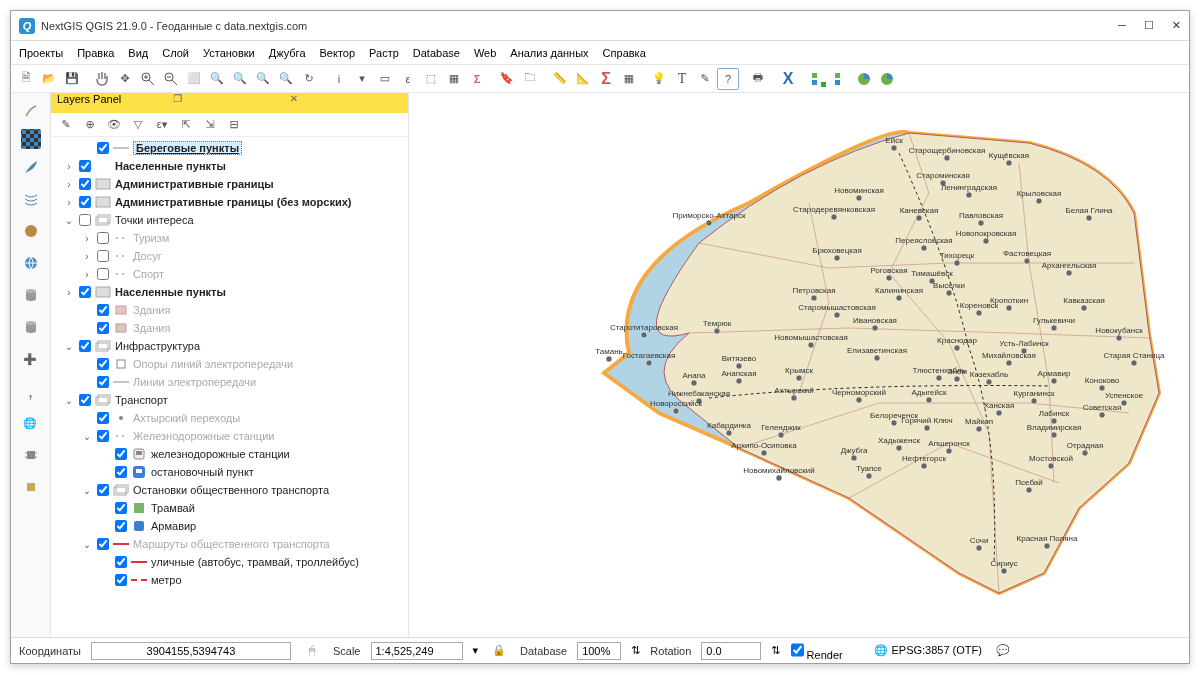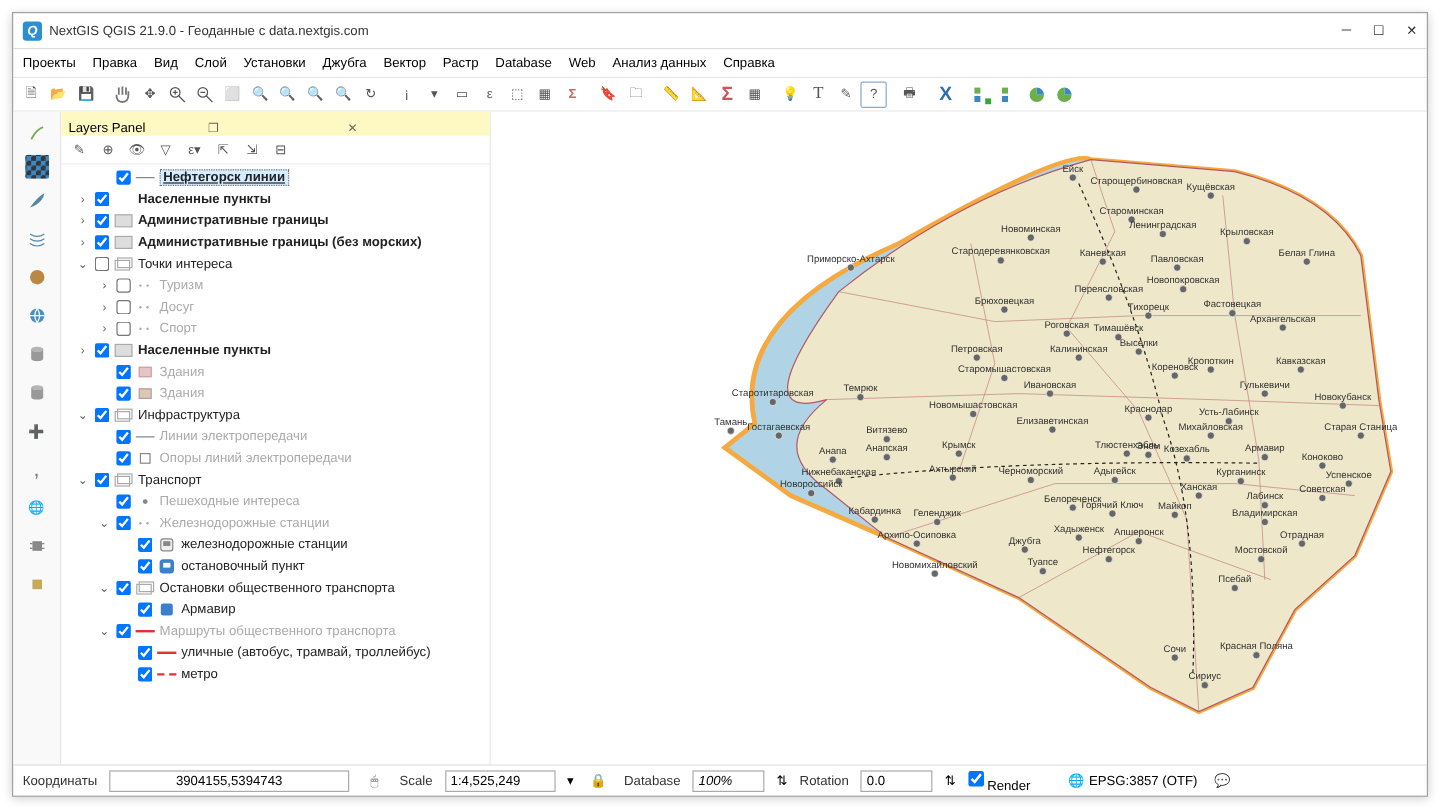--- a/index.html
+++ b/index.html
@@ -11,21 +11,21 @@
 .winbtns{display:flex;gap:18px;font-size:14px;color:#333}
 .menubar{height:24px;display:flex;align-items:center;padding:0 8px;gap:14px;border-bottom:1px solid #e5e5e5}
 .menubar span{color:#000;cursor:default}
 .toolbar{height:28px;display:flex;align-items:center;padding:2px 4px;gap:1px;border-bottom:1px solid #e8e8e8}
 .tbtn{width:22px;height:22px;display:inline-flex;align-items:center;justify-content:center;color:#555;border:1px solid transparent;border-radius:2px}
 .tbtn svg{width:16px;height:16px}
 .tsep{width:6px;height:22px}
 .body{flex:1;display:flex;overflow:hidden}
 .ltools{width:40px;background:#f9f9f9;border-right:1px solid #e5e5e5;display:flex;flex-direction:column;align-items:center;padding:4px 0;gap:4px}
 .ltools .tbtn{width:28px;height:28px}
-.panel-header{height:20px;display:flex;align-items:flex-end;padding:0 6px;background:#fef9c3;font-size:11px}
+.panel-header{height:20px;display:flex;align-items:flex-start;padding:0 6px;background:#fde047;font-size:11px}
 .panel-header span{flex:1}
 .panel-header .ctrl{font-size:10px;color:#666;margin-left:4px;cursor:pointer}
 .layers-panel{width:358px;display:flex;flex-direction:column;border-right:1px solid #e5e5e5}
 .layers-toolbar{height:24px;display:flex;align-items:center;padding:0 4px;gap:2px;border-bottom:1px solid #eee}
 .tree{flex:1;overflow:auto;padding:2px 2px}
 .tree-row{display:flex;align-items:center;height:18px;white-space:nowrap}
 .tree-row .ind{display:inline-block}
 .tree-row .expander{width:12px;text-align:center;color:#666;font-size:10px}
 .tree-row input[type=checkbox]{width:12px;height:12px;margin:0 4px}
 .tree-row .licon{width:16px;height:14px;display:inline-flex;align-items:center;justify-content:center;margin-right:4px}
@@ -244,21 +244,21 @@
       <div class="tree" id="tree">
           <div class="tree-row bold selected">
             <span class="ind" style="width:28px"></span>
             <span class="expander"></span>
             <input type="checkbox" checked="" style="">
             <span class="licon">
               <svg width="16" height="10">
                 <line x1="0" y1="5" x2="16" y2="5" stroke="#888"></line>
               </svg>
             </span>
-            <span class="label">Нефтегорск линии</span>
+            <span class="label">Береговые пункты</span>
           </div>
           <div class="tree-row bold">
             <span class="ind" style="width:10px"></span>
             <span class="expander">›</span>
             <input type="checkbox" checked="" style="">
             <span class="licon"></span>
             <span class="label">Населенные пункты</span>
           </div>
           <div class="tree-row bold">
             <span class="ind" style="width:10px"></span>
@@ -373,36 +373,36 @@
                 <rect x="3" y="1" width="12" height="8" fill="none" stroke="#aaa"></rect>
               </svg>
             </span>
             <span class="label">Инфраструктура</span>
           </div>
           <div class="tree-row grey">
             <span class="ind" style="width:28px"></span>
             <span class="expander"></span>
             <input type="checkbox" checked="" style="">
             <span class="licon">
+              <svg width="10" height="10">
+                <rect x="1" y="1" width="8" height="8" fill="none" stroke="#888"></rect>
+              </svg>
+            </span>
+            <span class="label">Опоры линий электропередачи</span>
+          </div>
+          <div class="tree-row grey">
+            <span class="ind" style="width:28px"></span>
+            <span class="expander"></span>
+            <input type="checkbox" checked="" style="">
+            <span class="licon">
               <svg width="16" height="10">
                 <line x1="0" y1="5" x2="16" y2="5" stroke="#888"></line>
               </svg>
             </span>
             <span class="label">Линии электропередачи</span>
-          </div>
-          <div class="tree-row grey">
-            <span class="ind" style="width:28px"></span>
-            <span class="expander"></span>
-            <input type="checkbox" checked="" style="">
-            <span class="licon">
-              <svg width="10" height="10">
-                <rect x="1" y="1" width="8" height="8" fill="none" stroke="#888"></rect>
-              </svg>
-            </span>
-            <span class="label">Опоры линий электропередачи</span>
           </div>
           <div class="tree-row">
             <span class="ind" style="width:10px"></span>
             <span class="expander">⌄</span>
             <input type="checkbox" checked="" style="">
             <span class="licon">
               <svg width="16" height="12">
                 <rect x="1" y="3" width="12" height="8" fill="none" stroke="#aaa"></rect>
                 <rect x="3" y="1" width="12" height="8" fill="none" stroke="#aaa"></rect>
               </svg>
@@ -411,21 +411,21 @@
           </div>
           <div class="tree-row grey">
             <span class="ind" style="width:28px"></span>
             <span class="expander"></span>
             <input type="checkbox" checked="" style="">
             <span class="licon">
               <svg width="10" height="10">
                 <circle cx="5" cy="5" r="2" fill="#888"></circle>
               </svg>
             </span>
-            <span class="label">Пешеходные интереса</span>
+            <span class="label">Ахтырский переходы</span>
           </div>
           <div class="tree-row grey">
             <span class="ind" style="width:28px"></span>
             <span class="expander">⌄</span>
             <input type="checkbox" checked="" style="">
             <span class="licon">
               <svg width="16" height="10">
                 <circle cx="4" cy="5" r="1" fill="#aaa"></circle>
                 <circle cx="10" cy="5" r="1" fill="#aaa"></circle>
               </svg>
@@ -460,20 +460,29 @@
             <span class="ind" style="width:28px"></span>
             <span class="expander">⌄</span>
             <input type="checkbox" checked="" style="">
             <span class="licon">
               <svg width="16" height="12">
                 <rect x="1" y="3" width="12" height="8" fill="none" stroke="#aaa"></rect>
                 <rect x="3" y="1" width="12" height="8" fill="none" stroke="#aaa"></rect>
               </svg>
             </span>
             <span class="label">Остановки общественного транспорта</span>
+          </div>
+          <div class="tree-row">
+            <span class="ind" style="width:46px"></span>
+            <span class="expander"></span>
+            <input type="checkbox" checked="" style="">
+            <span class="licon">
+              <span class="green-pent"></span>
+            </span>
+            <span class="label">Трамвай</span>
           </div>
           <div class="tree-row">
             <span class="ind" style="width:46px"></span>
             <span class="expander"></span>
             <input type="checkbox" checked="" style="">
             <span class="licon">
               <span class="blue-sq"></span>
             </span>
             <span class="label">Армавир</span>
           </div>
@@ -844,21 +853,21 @@
 
   <div class="statusbar">
     <span class="lbl">Координаты</span>
     <input style="width: 200px; text-align: center;" value="3904155,5394743">
     <span class="tbtn">🖱</span>
     <span class="lbl">Scale</span>
     <input style="width: 92px;" value="1:4,525,249">
       <span>▾</span>
     <span class="tbtn">🔒</span>
     <span class="lbl">Database</span>
-    <input style="width: 60px; font-style: italic;" value="100%">
+    <input style="width: 44px;" value="100%">
       <span>⇅</span>
     <span class="lbl">Rotation</span>
     <input style="width: 60px;" value="0.0">
       <span>⇅</span>
     <label><input type="checkbox" checked="" style=""> <span>Render</span></label>
     <span style="flex:0 0 12px"></span>
     <span>🌐 <span>EPSG:3857 (OTF)</span></span>
     <span class="tbtn">💬</span>
   </div>
 

